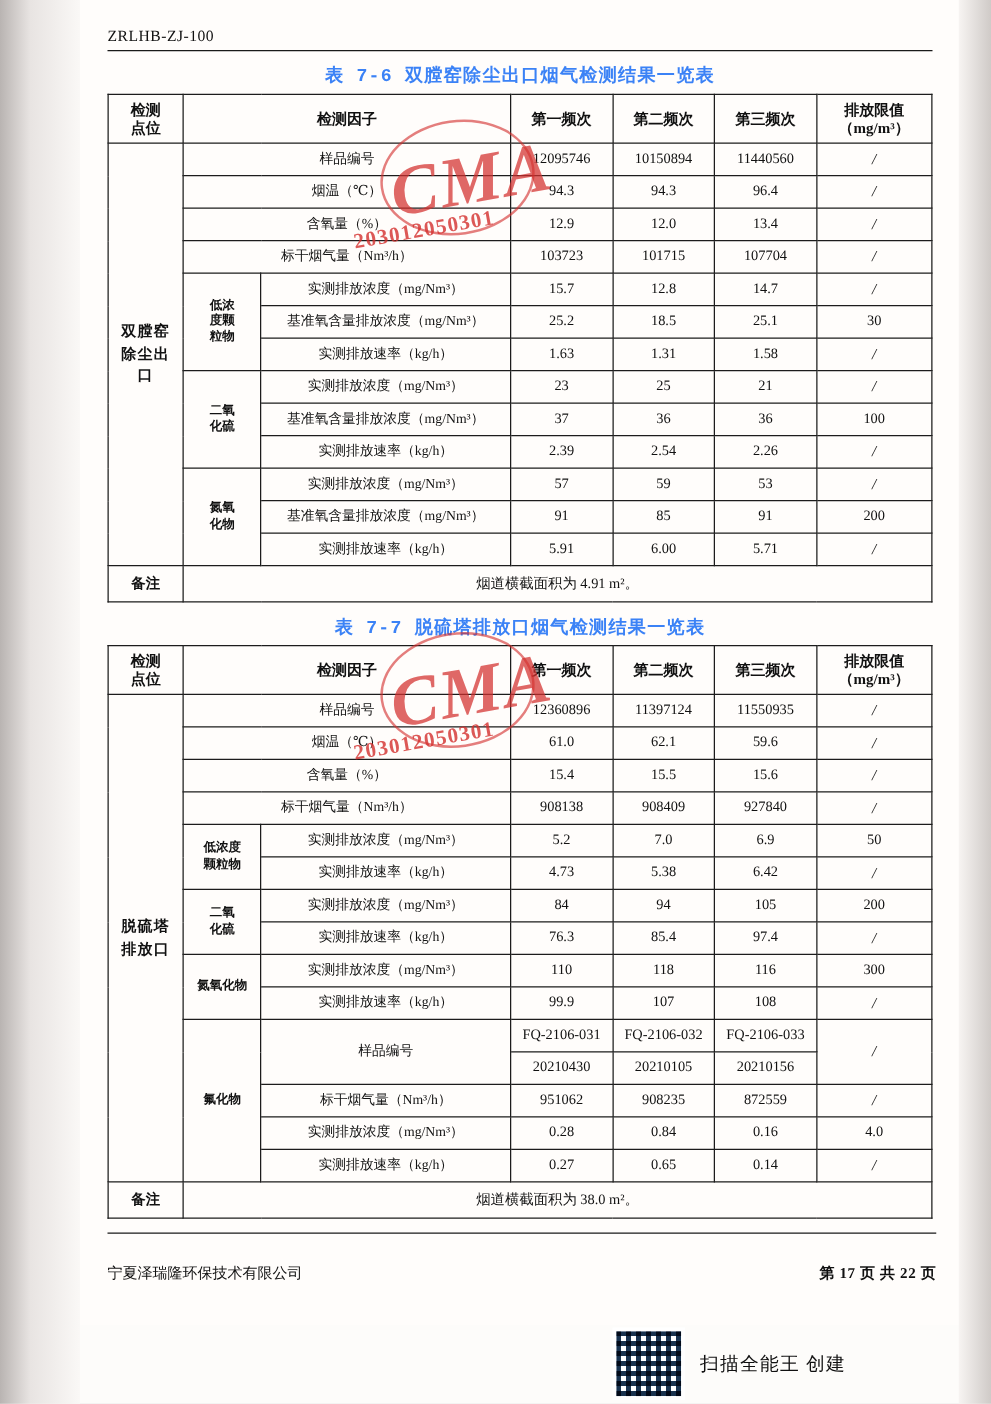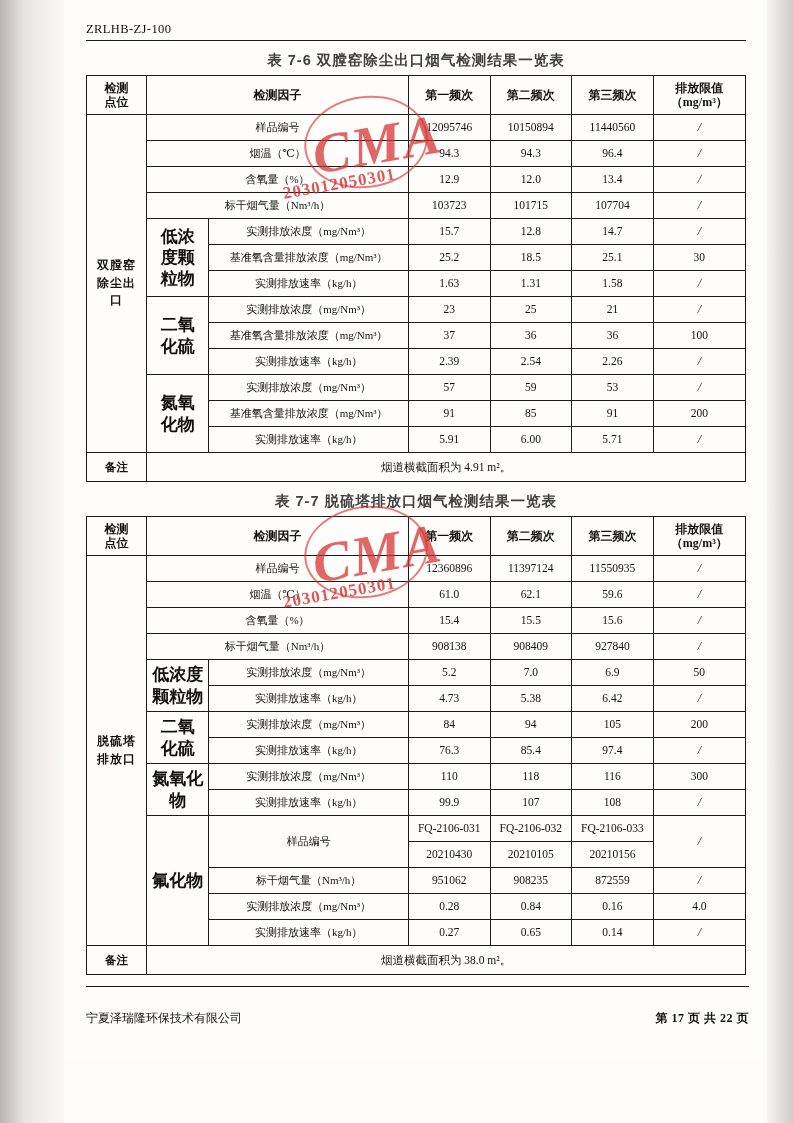--- a/index.html
+++ b/index.html
@@ -46,43 +46,43 @@
   .hdr-title{
     flex:1;text-align:center;
     font-family:"Liberation Serif","DejaVu Serif",serif;
     font-weight:bold;font-size:13px;color:#111;
     white-space:nowrap;
     padding-right:30px;
   }
   
   .cap{
     text-align:center;
-    font-family:Liberation Sans, sans-serif;
-    font-weight:bold;font-size:14.5px;color:#404040;
+    font-family:Liberation Mono, monospace;
+    font-weight:bold;font-size:14.5px;color:#3b82f6;
     margin:6px 0 5px 0;letter-spacing:1px;
   }
   
   table{
     border-collapse:collapse;width:100%;
     font-family:"Liberation Serif","DejaVu Serif",serif;
     font-size:11.5px;color:#111;
     table-layout:fixed;
   }
   td,th{
     border:1px solid #1c1c1c;
     text-align:center;
     vertical-align:middle;
     padding:2px 2px;
     line-height:1.25;
     font-weight:normal;
   }
   .h-row td{height:34px;font-weight:bold;font-size:12px;}
   .datarow td{height:21px;}
   .lbl{font-size:11px;}
-  .factor{font-weight:bold;font-size:17px;}
+  .factor{font-weight:bold;font-size:10px;}
   .vert{
     font-weight:bold;font-size:12px;
     line-height:1.45;
     letter-spacing:1px;
   }
   .slash{font-style:italic;font-size:12px;}
   .note td{height:24px;font-size:11.5px;}
   .note-l{font-weight:bold;}
   .two-line{line-height:1.2;border-radius:12px;}
   
@@ -448,13 +448,17 @@
     </div>
 
     <div class="ring ring2"></div>
     <div class="stamp stamp2">
       <div class="ma">CMA</div>
       <div class="num">203012050301</div>
     </div>
 
   </div>
 
+  <div class="qrbar">
+    <div class="qr"></div>
+    <div class="qrtxt">扫描全能王  创建</div>
+  </div>
 </div>
 
 </body></html>

